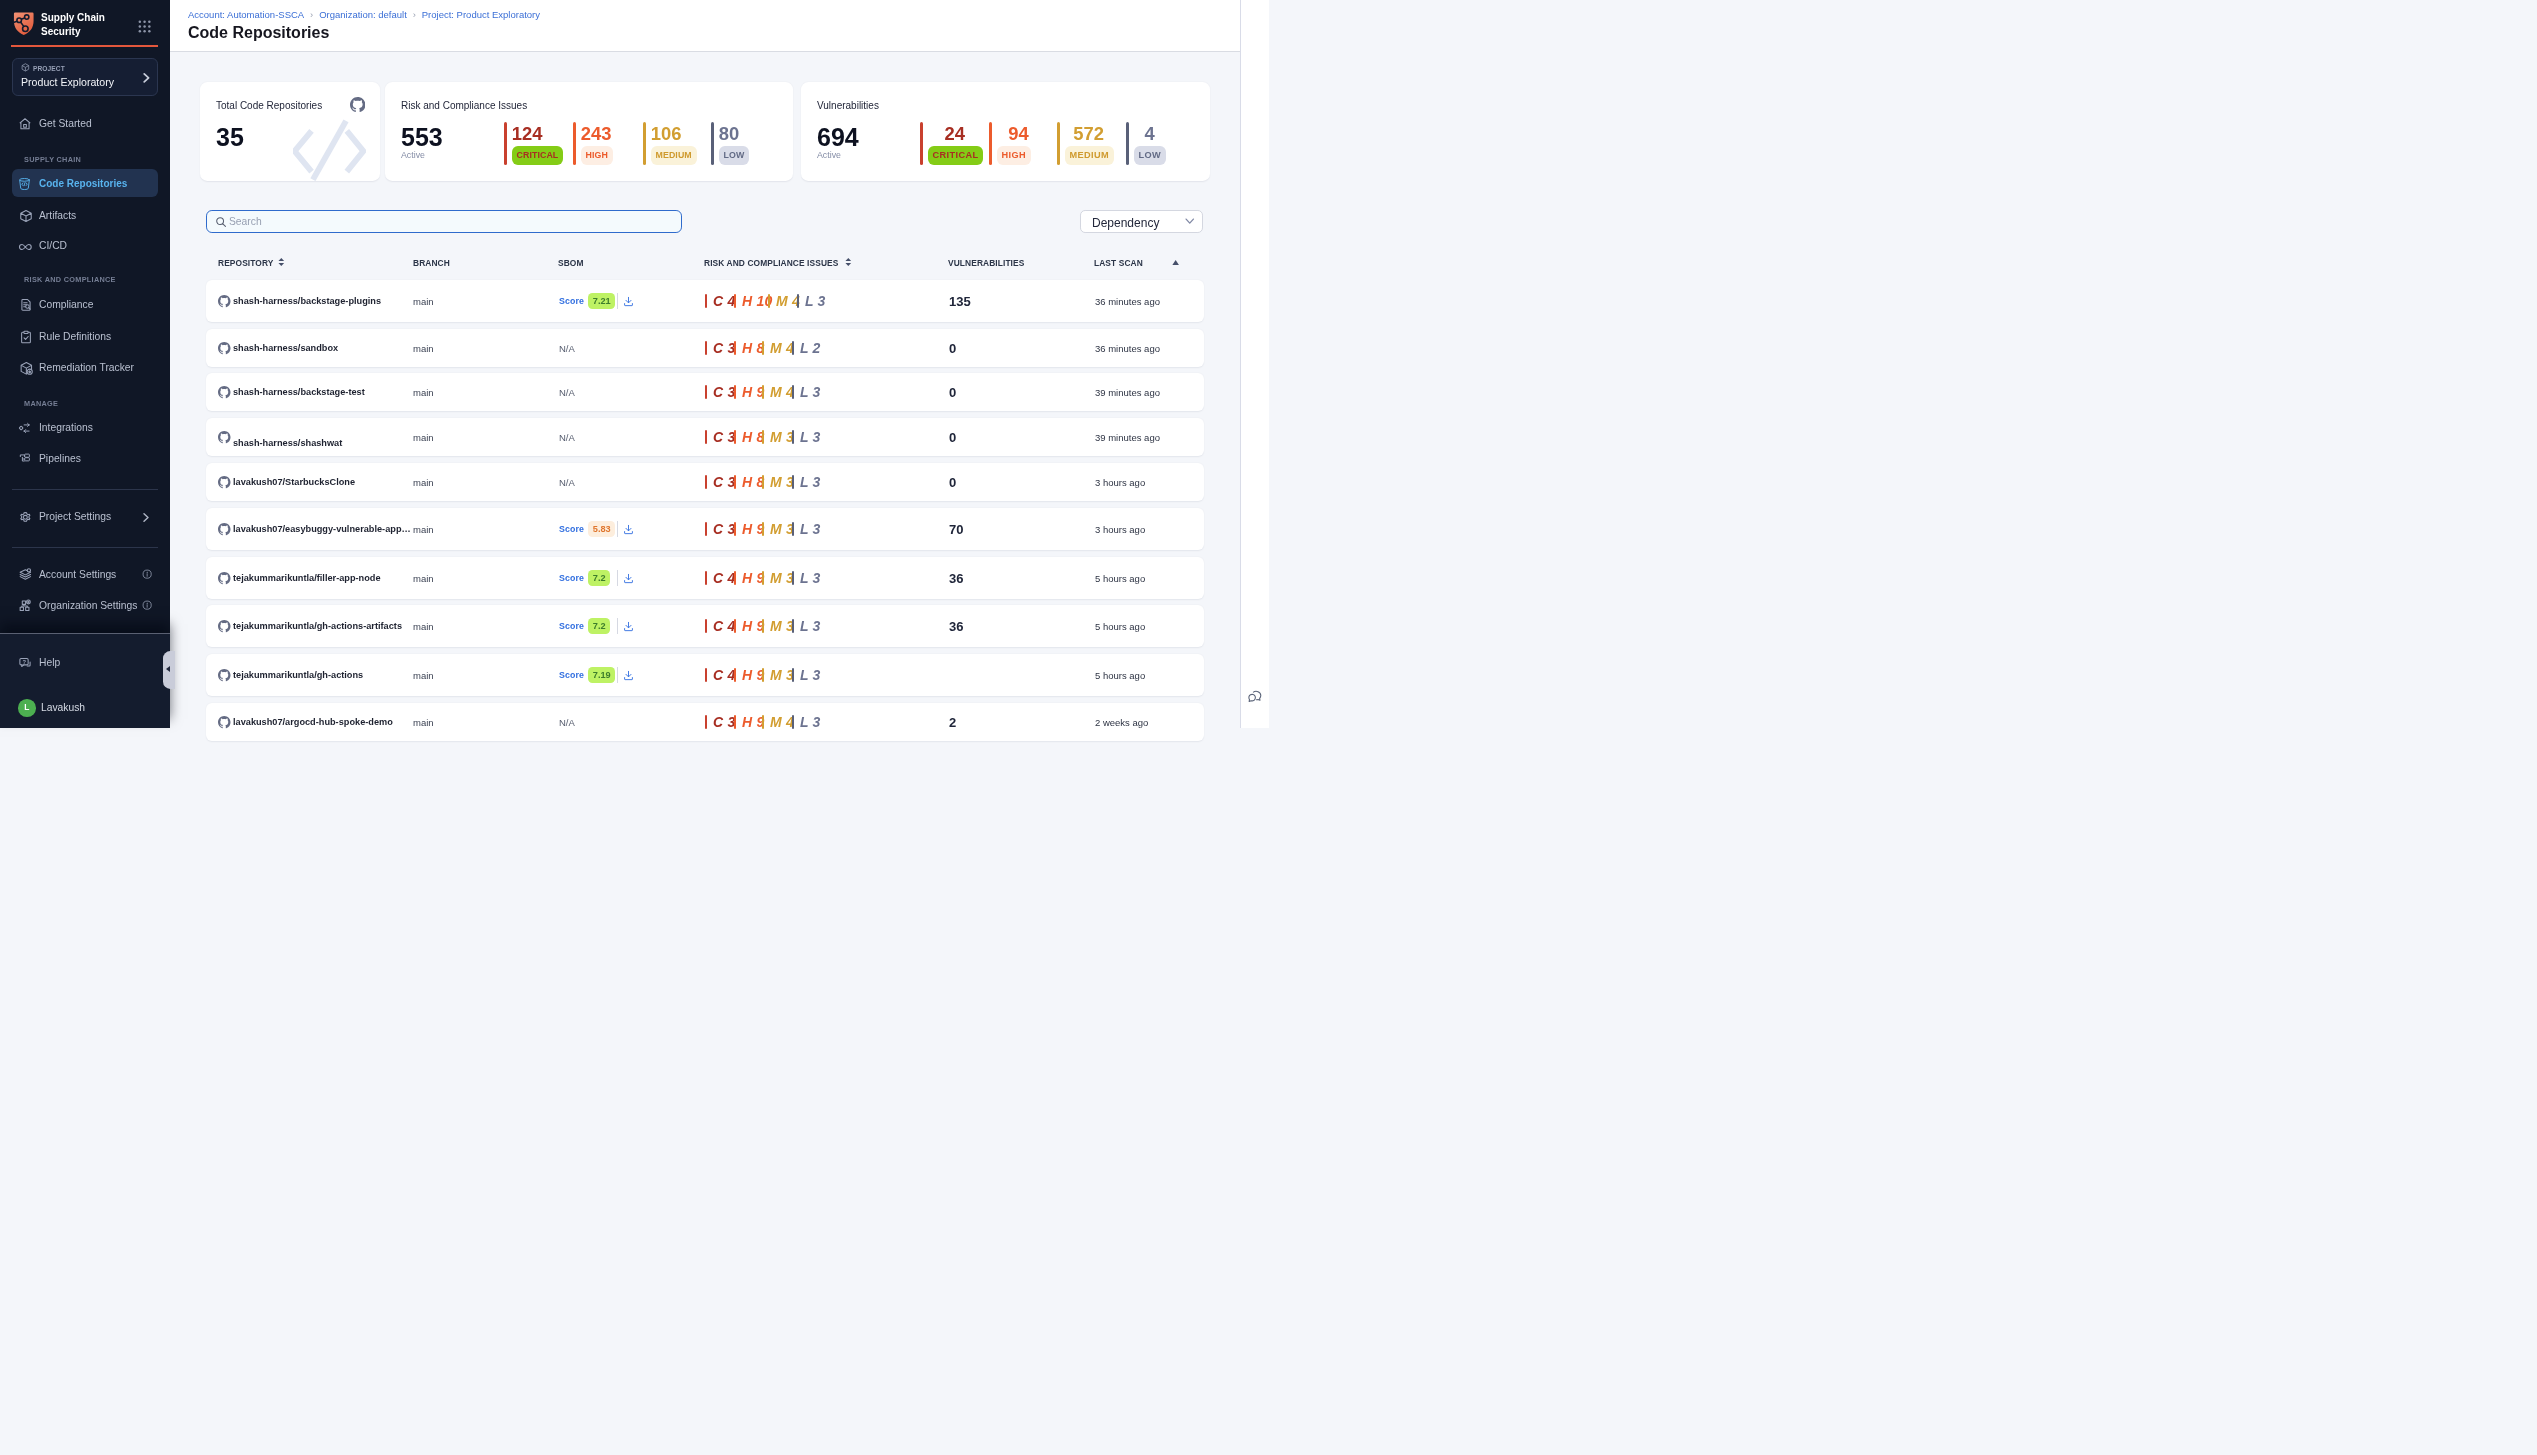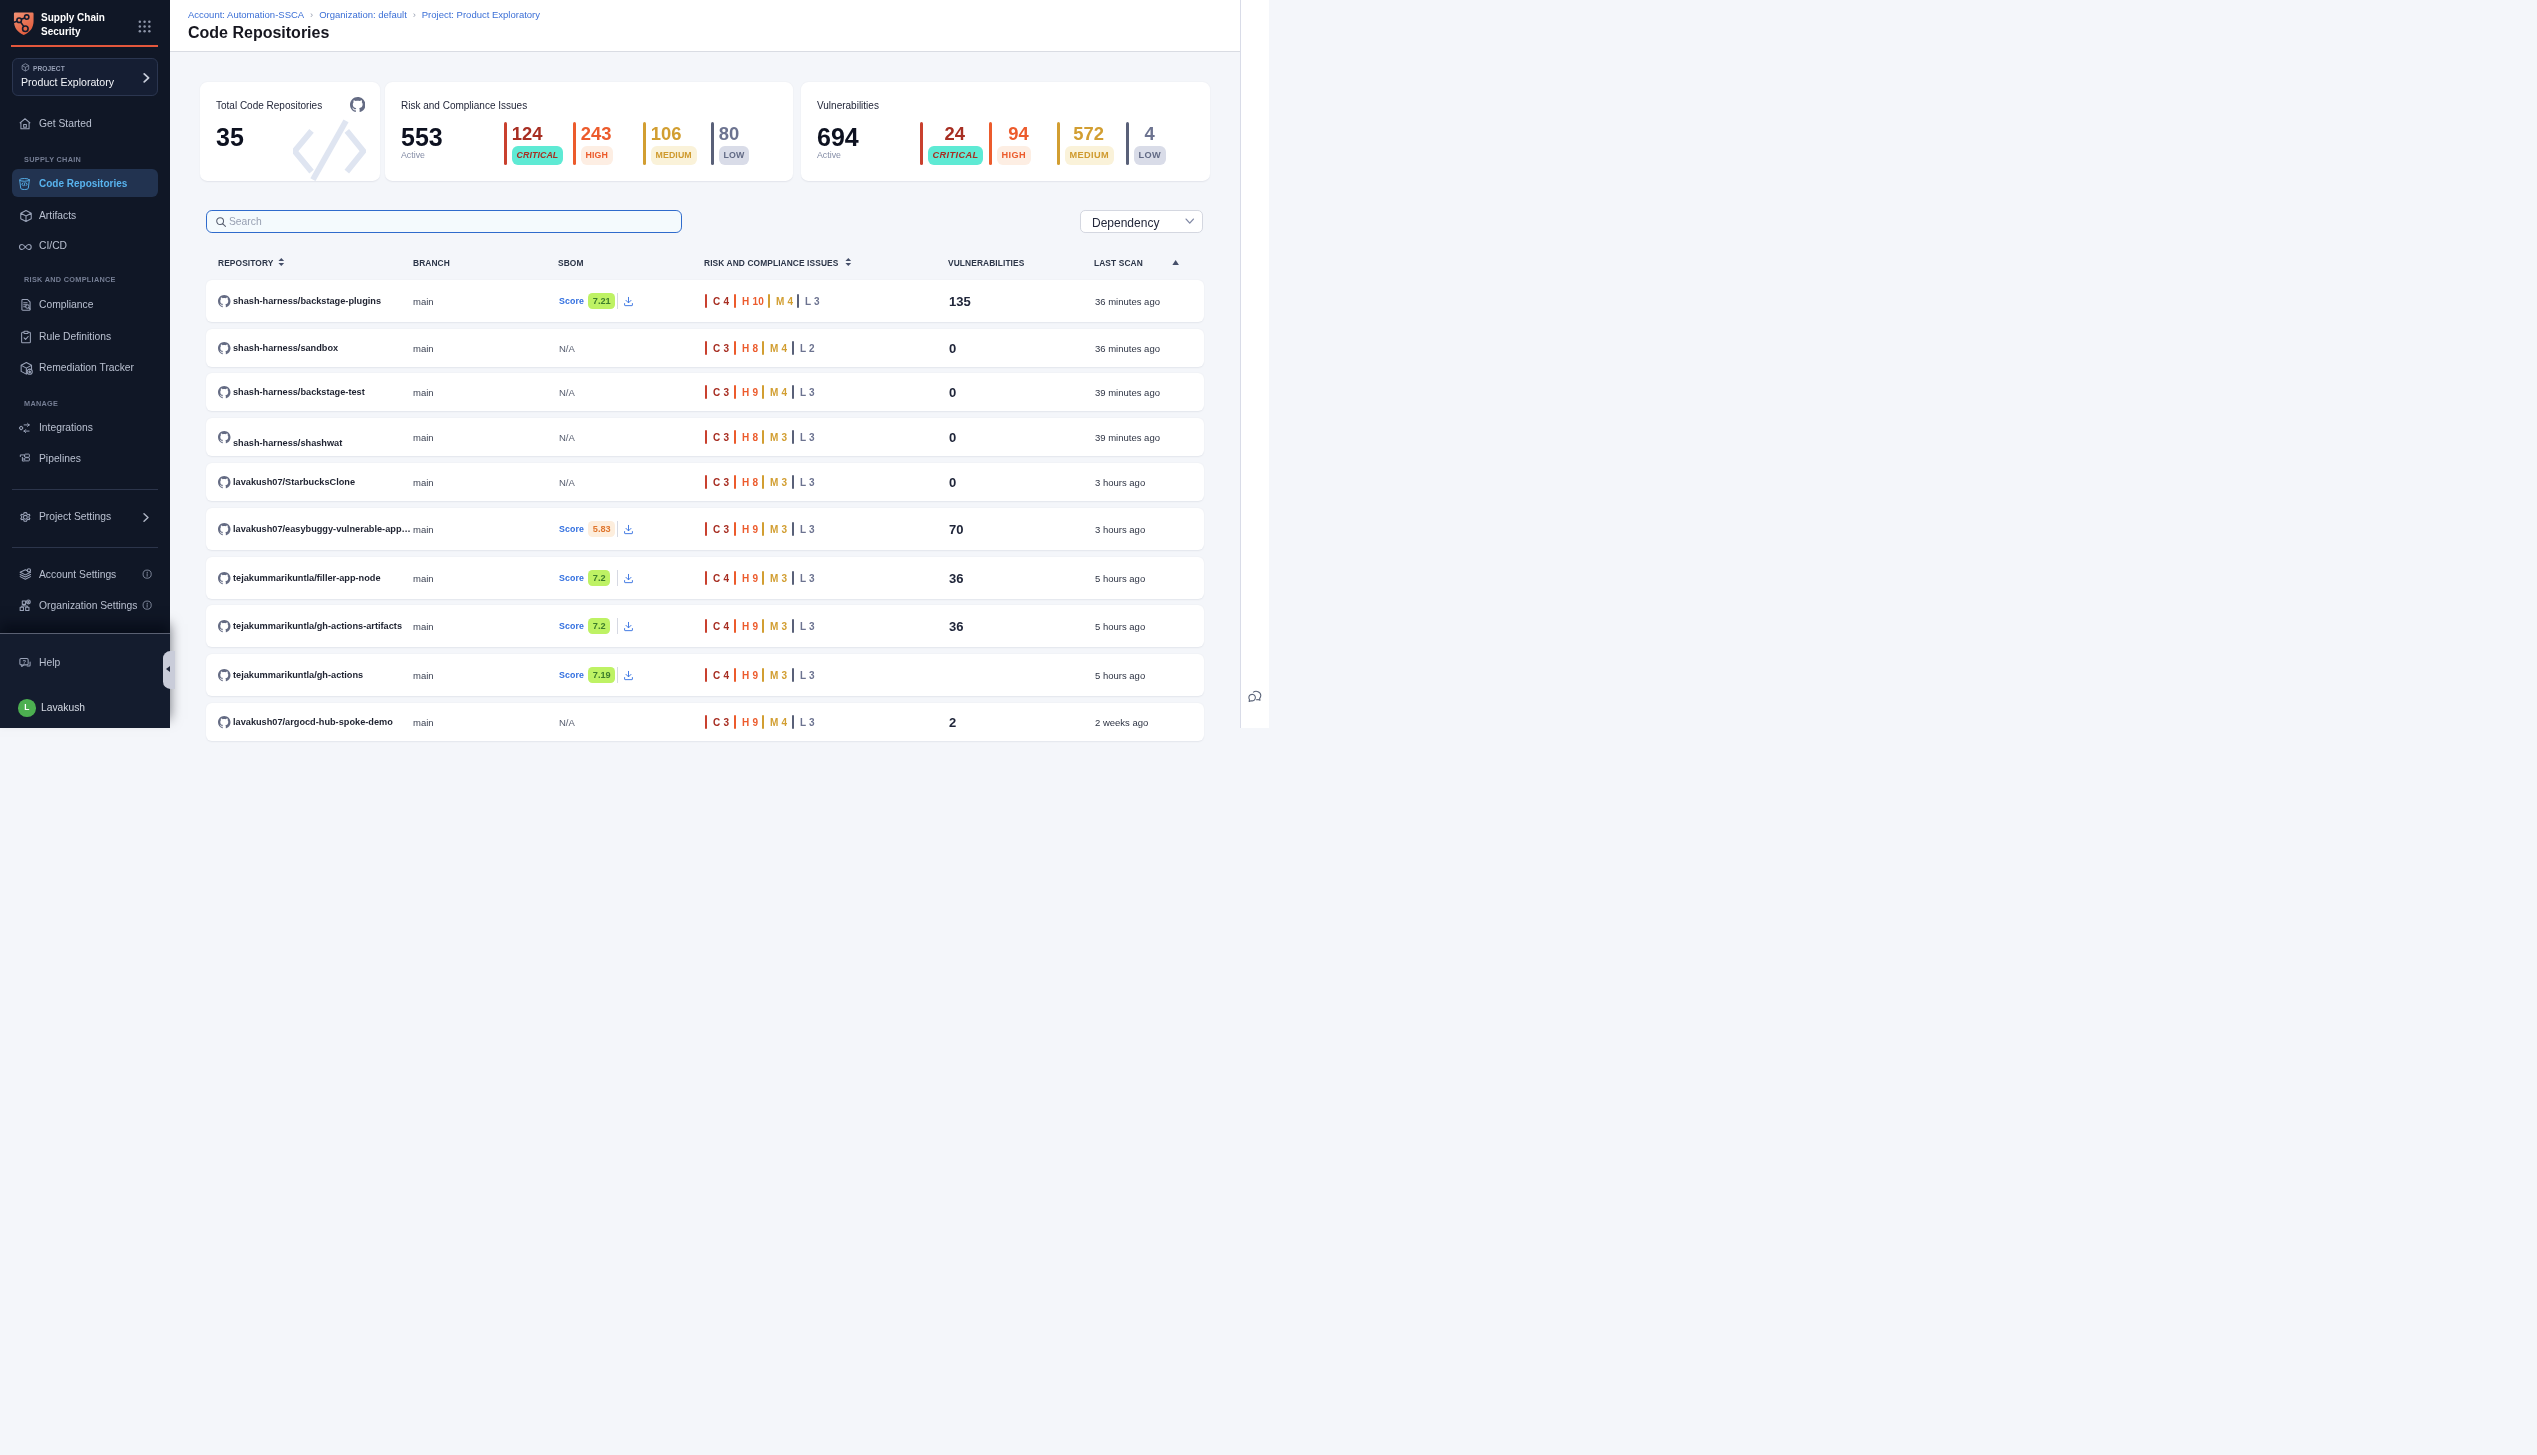--- a/index.html
+++ b/index.html
@@ -35,21 +35,21 @@
   .card { position:absolute; top:82px; height:99px; background:#fff; border-radius:7.3px; box-shadow:0 0.7px 1.5px rgba(20,30,60,.08); }
   .ctitle { position:absolute; top:100px; font-size:10px; color:#23273a; }
   .bignum { position:absolute; top:125px; font-size:25px; font-weight:bold; color:#0d1120; line-height:25px; }
   .cactive { position:absolute; top:150px; font-size:8.8px; color:#858da6; }
   .sev { position:absolute; top:122px; }
   .sbar { position:absolute; left:0; top:0; width:2.6px; height:43px; border-radius:1.5px; }
   .snum { position:absolute; left:7.7px; top:2.7px; font-size:18.4px; font-weight:bold; line-height:18.4px; white-space:nowrap; }
   .spillc { position:absolute; left:7.7px; top:23.6px; height:19px; border-radius:5.9px; font-size:8.8px; font-weight:bold; letter-spacing:0.1px; line-height:19px; padding:0 4.8px; white-space:nowrap; }
   .sev.ctr .spillc { font-size:9.2px; letter-spacing:0.4px; }
   .num-c { color:#a72e22; } .num-h { color:#ec5b2c; } .num-m { color:#d29e31; } .num-l { color:#6c7390; }
-  .pill-c { background:#5eead4; color:#a72e22;font-style:italic; } .pill-h { background:#fdeee3; color:#ec5b2c; }
+  .pill-c { background:#84cc16; color:#a72e22; } .pill-h { background:#fdeee3; color:#ec5b2c; }
   .pill-m { background:#faf2d9; color:#cf9a2e; } .pill-l { background:#d9dce8; color:#626a85; }
   #searchbox { position:absolute; left:206px; top:210px; width:476px; height:23px; background:#f4fafd; border:1.5px solid #2f6bcc; border-radius:5.9px; }
   #search-ph { position:absolute; left:229px; top:216px; font-size:10.3px; color:#98a0b2; }
   #searchicon { position:absolute; left:215px; top:216px; }
   #dropdown { position:absolute; left:1080px; top:210px; width:123px; height:23px; background:#fff; border:0.7px solid #d4d7e0; border-radius:5.1px; }
   #dd-text { position:absolute; left:1092px; top:216px; font-size:12px; color:#23283b; }
   #dd-chev { position:absolute; left:1185px; top:218px; }
   .th { position:absolute; top:258px; font-size:8.4px; font-weight:bold; color:#2b3548; letter-spacing:0.1px; white-space:nowrap; }
   .row { position:absolute; left:206px; width:998px; background:#fff; border-radius:5.9px; box-shadow:0 0.7px 1.5px rgba(20,30,60,.07); }
   .ghi { position:absolute; left:12px; width:12.5px; height:12.5px; }
@@ -59,21 +59,21 @@
   .score { position:absolute; left:353px; font-size:8.8px; font-weight:bold; color:#3370e0; letter-spacing:0.1px; line-height:11px; }
   .spill { position:absolute; left:382px; height:16px; border-radius:4.4px; font-size:9.2px; font-weight:bold; line-height:16px; padding:0 4.8px; }
   .spill.green { background:#bef264; color:#3e7d2c; }
   .spill.orange { background:#fdeedd; color:#e0762d; }
   .sdiv { position:absolute; left:411px; width:0.7px; height:16px; background:#d6d9e2; }
   .dl { position:absolute; left:417px; width:11px; height:11px; }
   .vuln { position:absolute; left:743px; font-size:13px; font-weight:bold; color:#20263a; line-height:11px; }
   .time { position:absolute; left:889px; font-size:9.5px; color:#2e3444; line-height:11px; }
   .chip { position:absolute; }
   .cbar { position:absolute; left:0; top:0; width:2.2px; height:13.6px; border-radius:1.1px; }
-  .ctext { position:absolute; left:8px; top:1.5px; font-size:10px; font-weight:bold; letter-spacing:0.2px; line-height:11px; white-space:nowrap; }
+  .ctext { position:absolute; left:8px; top:1.5px; font-size:14px; font-weight:bold; letter-spacing:0.2px; line-height:11px; white-space:nowrap;font-style:italic; }
   .bar-c { background:#c9402e; } .txt-c { color:#a72e22; }
   .bar-h { background:#ec5b2c; } .txt-h { color:#ec5b2c; }
   .bar-m { background:#d29e31; } .txt-m { color:#d29e31; }
   .bar-l { background:#596078; } .txt-l { color:#6c7390; }
   #chaticon { position:absolute; left:1247px; top:689px; z-index:6; }
 </style>
 </head>
 <body>
 <div id="sidebar"></div>
 <svg id="sb-logo" viewBox="0 0 32 34">

